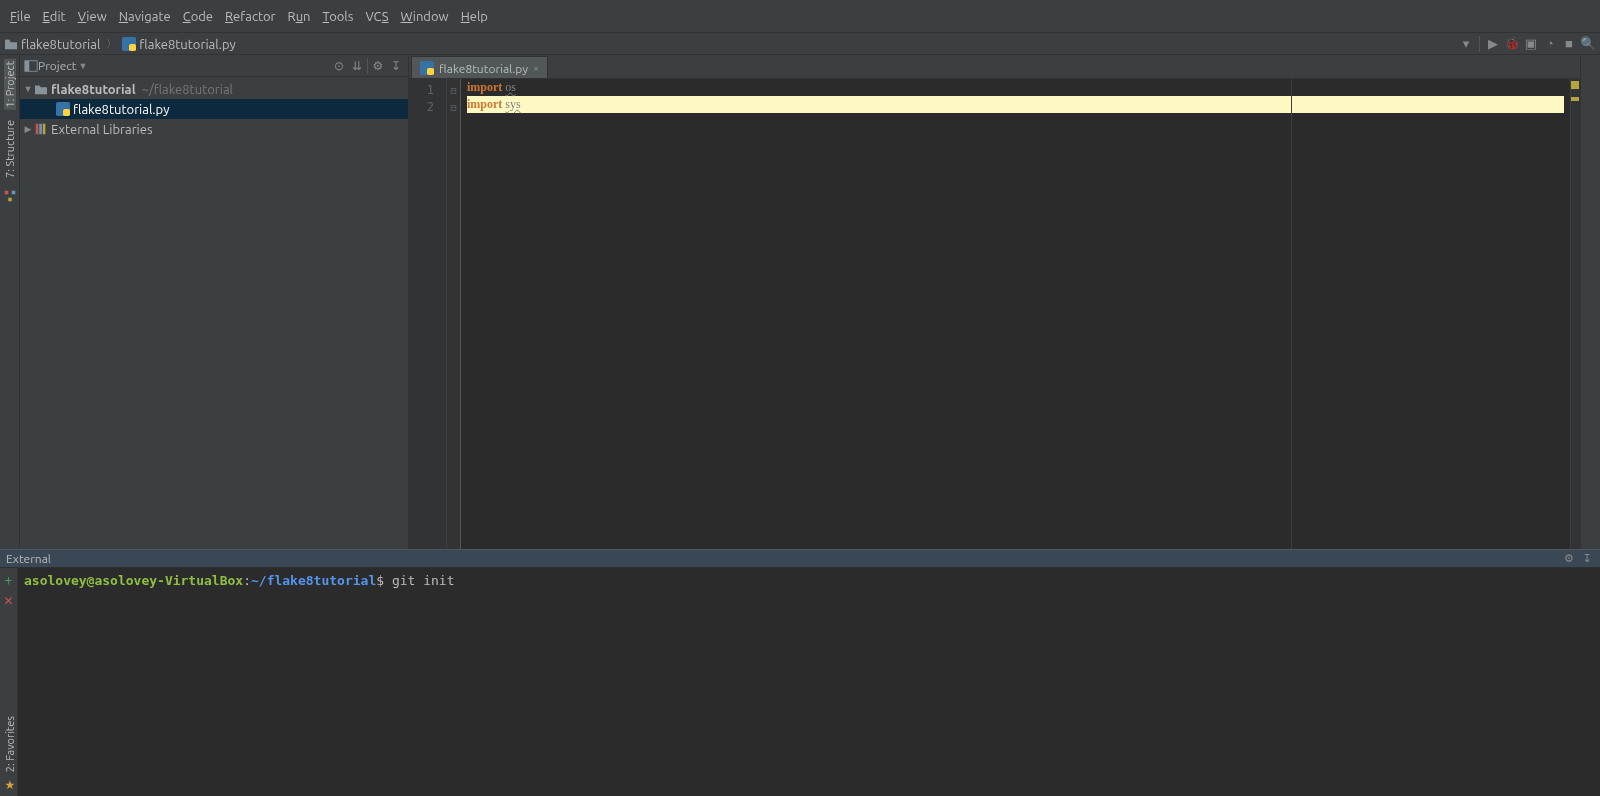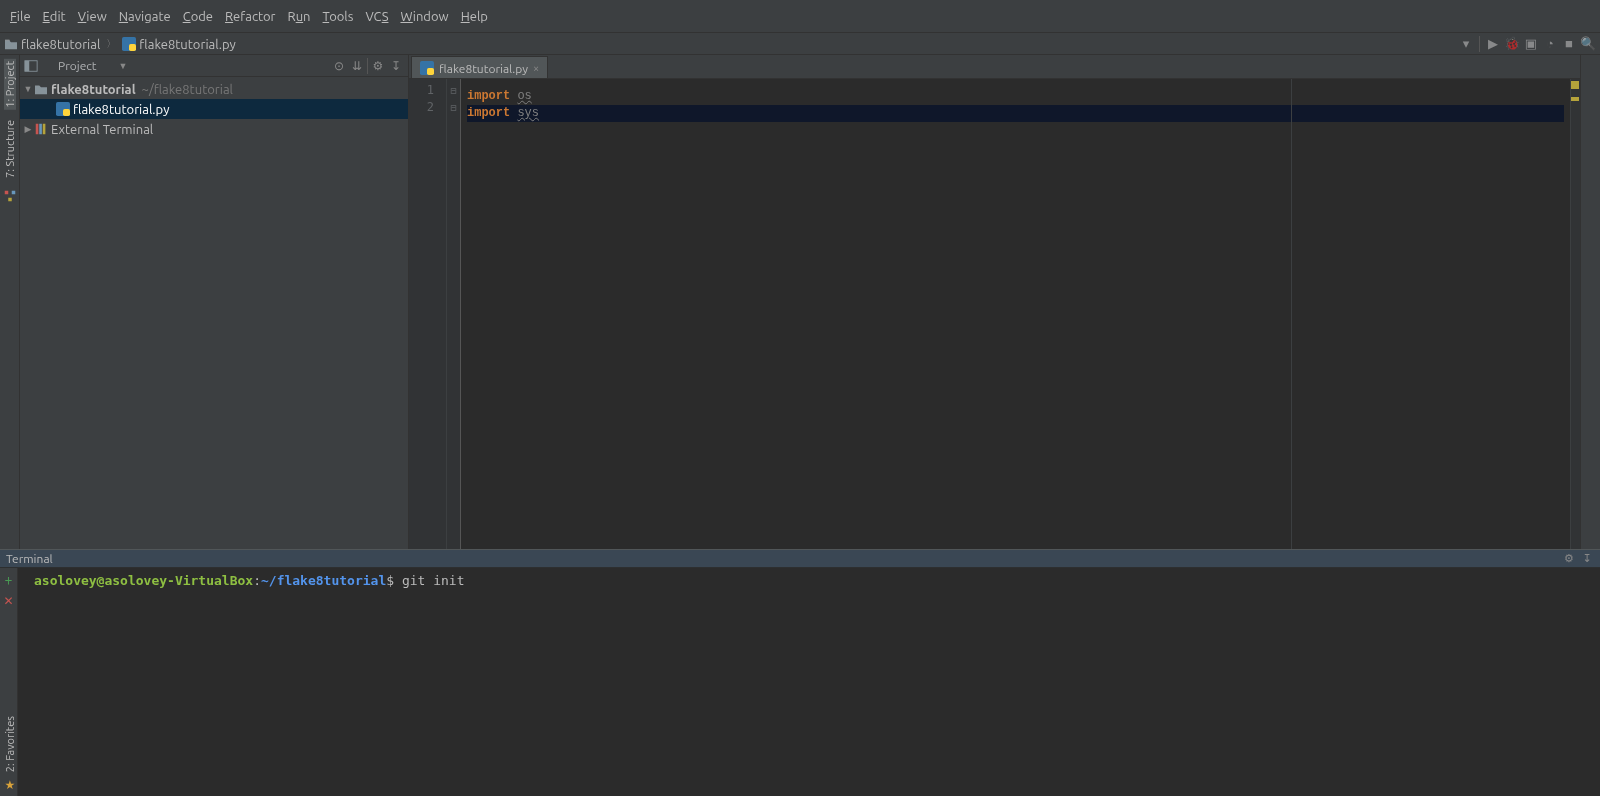--- a/index.html
+++ b/index.html
@@ -86,21 +86,21 @@
 }
 .panel-header {
   height: 22px;
   background: #3c3f41;
   display: flex;
   align-items: center;
   justify-content: space-between;
   padding: 0 4px;
   border-bottom: 1px solid #323232;
 }
-.panel-header-left { display:flex; align-items:center; gap:20px; color: #afb1b3; font-size:12px;}
+.panel-header-left { display:flex; align-items:center; gap:0; color: #afb1b3; font-size:12px;}
 .panel-header-left .dd { font-size:9px; color:#888; margin-left:2px;}
 .panel-header-right { display:flex; align-items:center; gap:2px;}
 .panel-header-right .ic { width:16px;height:16px; display:flex;align-items:center;justify-content:center; color:#888; cursor:pointer; font-size:12px;}
 
 .tree { flex:1; overflow:auto; padding-top:2px;}
 .tree-row { display:flex; align-items:center; height:20px; cursor:pointer; }
 .tree-indent { display:inline-block; }
 .tree-arrow { width:12px; text-align:center; color:#888; font-size:9px;}
 .tree-label { margin-left:3px; }
 .tree-label.bold { font-weight:bold; color:#bbb; }
@@ -152,30 +152,30 @@
   color:#606366;
   padding-top:3px;
   font-family:monospace;
   font-size:10px;
   line-height:17px;
   text-align:center;
   border-right:1px solid #555;
 }
 .code-area {
   flex:1;
-  padding:9px 6px;
-  font-family:Liberation Mono, monospace;
+  padding:0 6px;
+  font-family:Liberation Serif, serif;
   font-size:12px;
   line-height:17px;
   color:#a9b7c6;
   position:relative;
 }
 .kw { color:#cc7832; font-weight:bold; }
 .mod { color:#808080; text-decoration: underline wavy #808080; text-decoration-thickness:1px;}
-.highlight-line { background:#0f172a; display:block; width:100%;}
+.highlight-line { background:#fef9c3; display:block; width:100%;}
 .right-ruler { width:10px; background:#313335; border-left:1px solid #3c3f41; position:relative;}
 .ruler-warn { position:absolute; top:2px; right:1px; width:8px; height:8px; background:#b5a33b;}
 .ruler-mark { position:absolute; top:18px; right:1px; width:8px; height:4px; background:#b5a33b;}
 .right-margin-line {
   position:absolute; top:0; bottom:0; left:830px;
   border-left:1px solid #3c3f41;
 }
 
 
 .right-gutter-stripe { width:20px; background:#3c3f41; border-left:1px solid #323232;}
@@ -211,21 +211,21 @@
   align-items:center;
   padding-top:4px;
   gap:6px;
   border-right:1px solid #323232;
 }
 .terminal-side .plus { color:#499c54; font-size:14px; cursor:pointer;}
 .terminal-side .xx { color:#c75450; font-size:12px; cursor:pointer;}
 
 .terminal-content {
   flex:1;
-  padding:4px 16px;
+  padding:4px 6px;
   font-family:"DejaVu Sans Mono","Ubuntu Mono",monospace;
   font-size:13px;
   line-height:17px;
   color:#bbb;
   overflow:auto;
 }
 .term-user { color:#8ebf42; font-weight:bold;}
 .term-colon { color:#bbb; }
 .term-path { color:#5394ec; font-weight:bold;}
 .term-dollar{ color:#bbb;}
@@ -342,21 +342,21 @@
         <span class="tree-label">flake8tutorial.py</span>
       </div>
       <div class="tree-row">
         <span class="tree-indent" style="width:2px;"></span>
         <span class="tree-arrow">▶</span>
         <svg class="lib-icon" viewBox="0 0 16 16">
             <rect x="2" y="2" width="3" height="12" fill="#c75450"></rect>
             <rect x="6" y="2" width="3" height="12" fill="#6897bb"></rect>
             <rect x="10" y="2" width="3" height="12" fill="#b5a33b"></rect>
           </svg>
-        <span class="tree-label">External Terminal</span>
+        <span class="tree-label">External Libraries</span>
       </div>
     </div>
   </div>
 
   <div class="editor-area">
     <div class="editor-tabs">
       <div class="editor-tab">
         <svg class="pyfile-icon" viewBox="0 0 16 16" width="14" height="14">
             <rect width="16" height="16" rx="2" fill="#3573a6"></rect>
             <rect x="8" y="8" width="8" height="8" rx="2" fill="#ffd43b"></rect>
@@ -384,21 +384,21 @@
         <div class="ruler-mark"></div>
       </div>
     </div>
   </div>
 
   <div class="right-gutter-stripe"></div>
 </div>
 
 <div class="terminal-panel">
   <div class="terminal-header">
-    <span>Terminal</span>
+    <span>External</span>
     <div class="terminal-header-right">
       <span class="tic">⚙</span>
       <span class="tic">↧</span>
     </div>
   </div>
   <div class="terminal-body">
     <div class="terminal-side">
       <span class="plus">+</span>
       <span class="xx">✕</span>
     </div>

